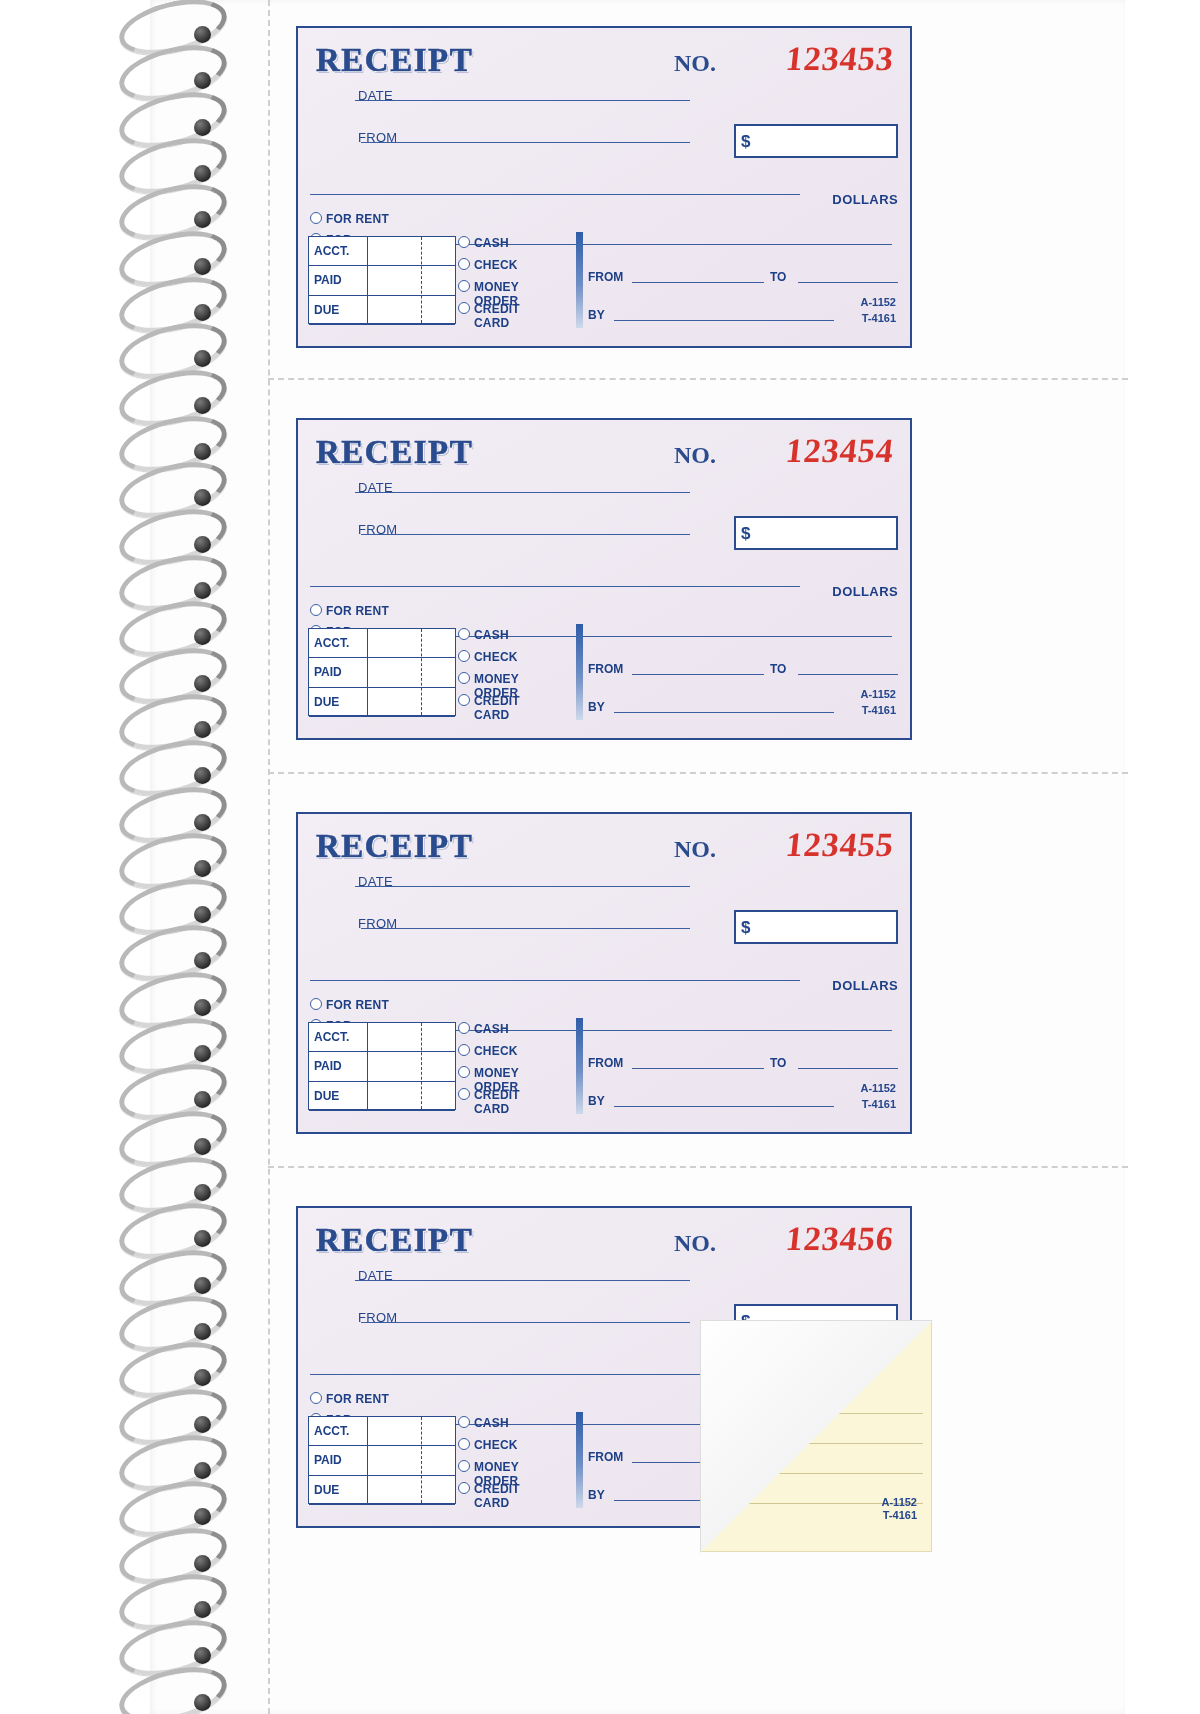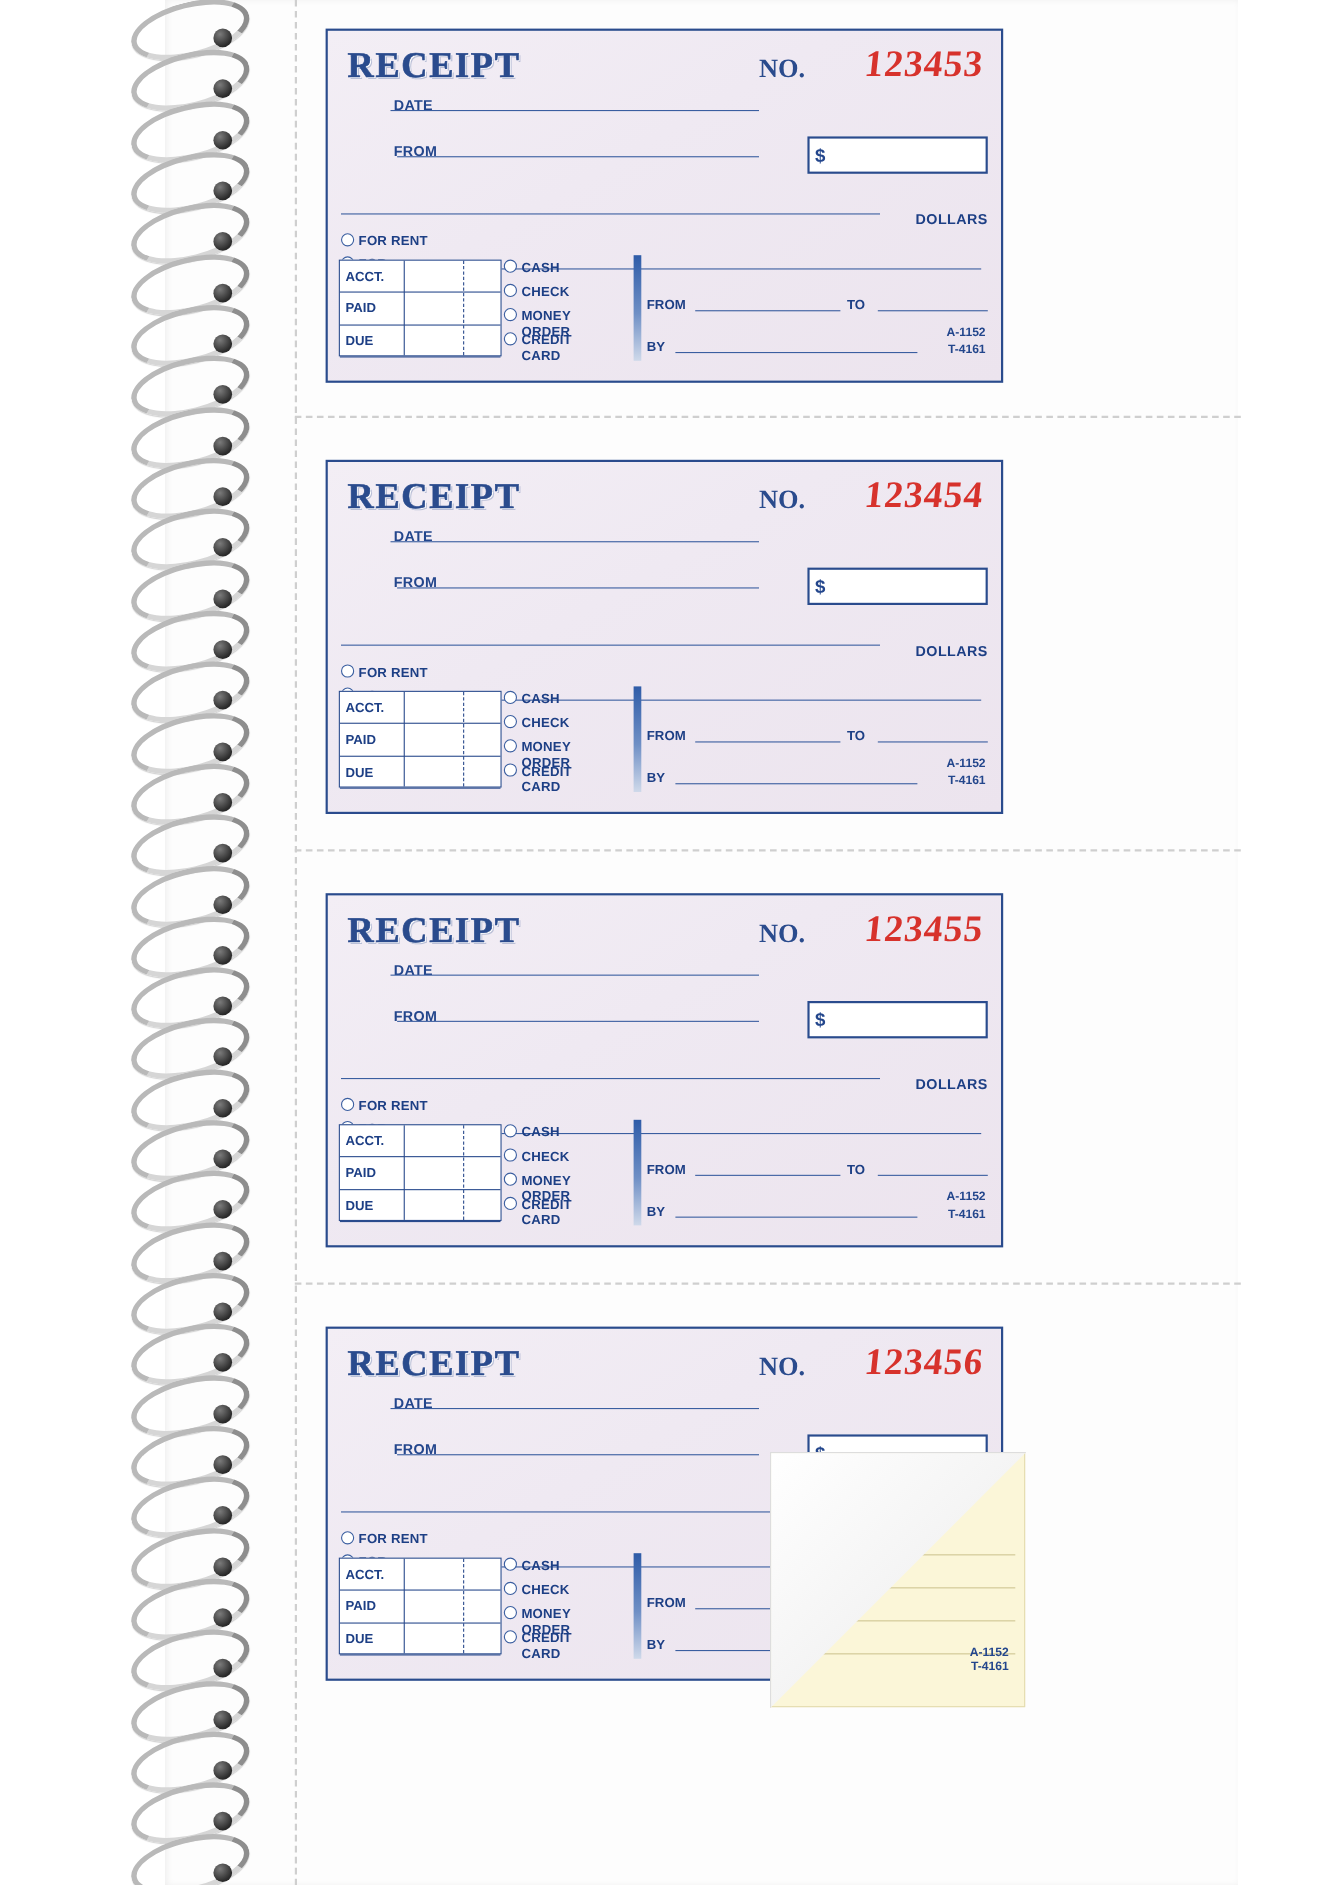--- a/index.html
+++ b/index.html
@@ -115,21 +115,21 @@
     font-family: "Liberation Serif", serif;
     font-weight: bold;
     font-size: 33px;
     letter-spacing: 1.5px;
     color: #2a4b8d;
     text-shadow: 1px 1px 0 #ffffff, 2px 2px 0 rgba(42,75,141,0.28);
     -webkit-text-stroke: 0.6px #2a4b8d;
   }
   .rc-nolabel {
     position: absolute;
-    right: 178px;
+    right: 194px;
     top: 22px;
     font-family: "Liberation Serif", serif;
     font-weight: bold;
     font-size: 24px;
     color: #2a4b8d;
   }
   .rc-number {
     position: absolute;
     right: 16px;
     top: 12px;
@@ -138,21 +138,21 @@
     font-size: 34px;
     color: #d7322c;
     letter-spacing: 1px;
     transform: skewX(-6deg);
   }
 
   
   .row-label {
     position: absolute;
     font-size: 13px;
-    font-weight: bold;
+    font-weight: normal;
     letter-spacing: 0.3px;
     color: #23468c;
     padding-left: 48px;
   }
   .rule {
     position: absolute;
     height: 0;
     border-top: 1.3px solid #3a5ea0;
   }
 

